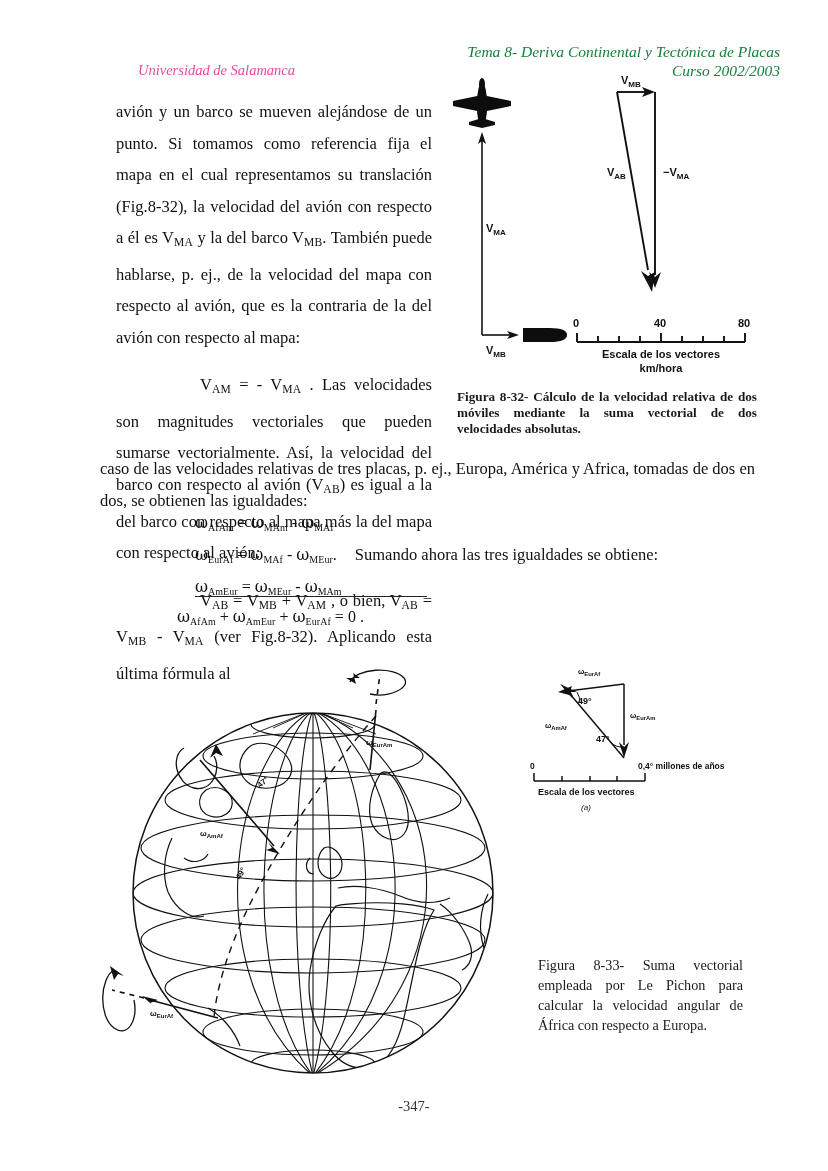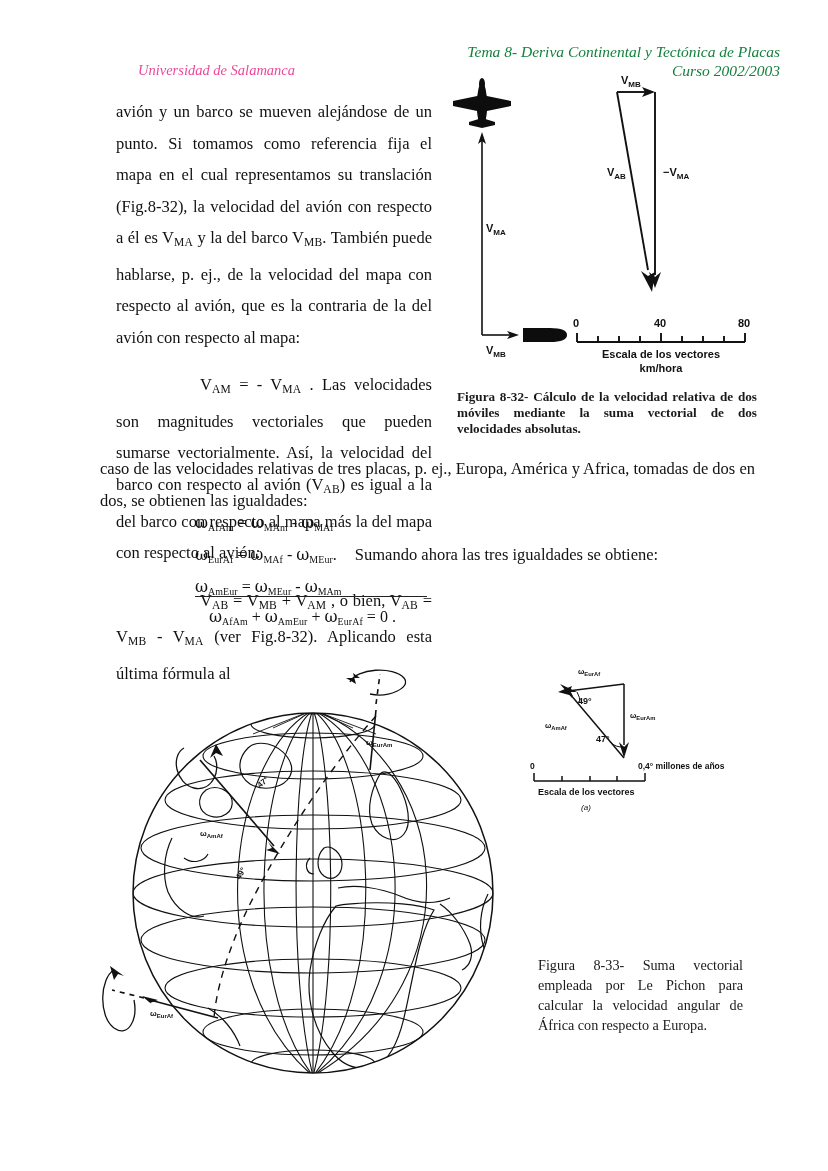--- a/index.html
+++ b/index.html
@@ -94,21 +94,21 @@
   .trailing-note { font-size: 16.5px; padding-left: 14px; }
   #omega-rule {
     position: absolute;
     left: 195px;
     top: 596px;
     width: 232px;
     border-top: 1.3px solid #222;
   }
   #omega-sum {
     position: absolute;
-    left: 209px;
+    left: 177px;
     top: 604px;
     font-size: 16px;
     line-height: 25px;
     white-space: nowrap;
   }
 
   
   #fig832 {
     position: absolute;
     left: 455px;
@@ -454,14 +454,15 @@
 
       <path class="fl" stroke-width="1.4" stroke-dasharray="7,6" d="M288 68 C 250 110, 200 180, 160 260 C 138 306, 128 344, 126 370"></path>
 
       <text x="172" y="140" font-family="Liberation Sans, sans-serif" font-size="8" font-weight="bold" fill="#111" transform="rotate(-40 172 140)">47°</text>
       <text x="152" y="232" font-family="Liberation Sans, sans-serif" font-size="8" font-weight="bold" fill="#111" transform="rotate(-60 152 232)">49°</text>
     </svg>
   </div>
 
   <div id="fig833-caption">Figura 8-33- Suma vectorial empleada por Le Pichon para calcular la velocidad angular de África con respecto a Europa.</div>
 
+  <div id="page-number">-347-</div>
 
 </div>
 
 </body></html>

